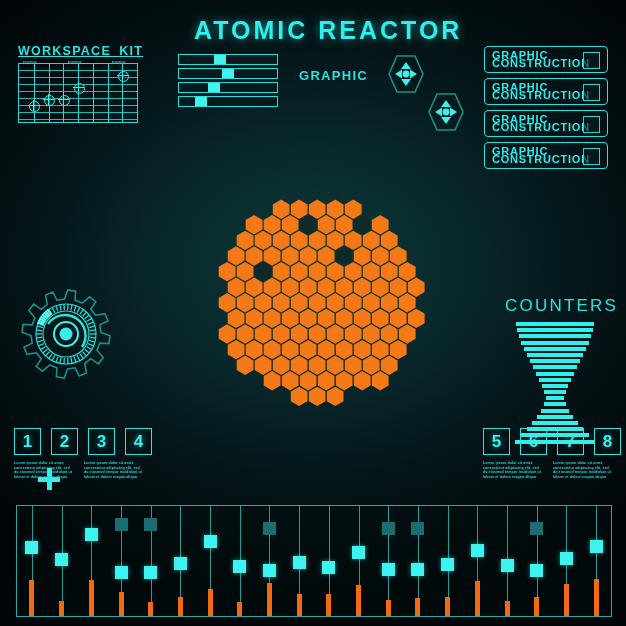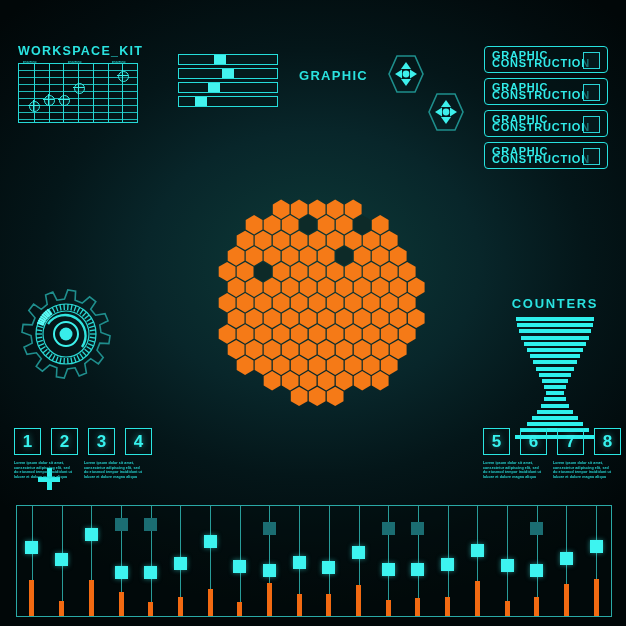--- a/index.html
+++ b/index.html
@@ -14,21 +14,21 @@
     background:
       radial-gradient(ellipse 70% 55% at 50% 42%, #0d3a38 0%, #08262a 38%, #041619 62%, #020c0e 85%, #010708 100%);
     overflow:hidden;
   }
   .abs{position:absolute;}
   .title{
     font-size:25px;letter-spacing:.12em;font-weight:bold;
     color:#2df0ec;text-shadow:0 0 10px rgba(45,240,236,.55);
   }
   .lbl{font-size:12.5px;letter-spacing:.1em;font-weight:bold;color:#2ae3e0;}
-  .lbl-sm{font-size:13px;letter-spacing:.13em;font-weight:bold;color:#2ae3e0;}
+  .lbl-sm{font-size:17px;letter-spacing:.13em;font-weight:normal;color:#2ae3e0;}
   .bigtext{
     font-size:15px;line-height:16.5px;letter-spacing:.07em;font-weight:bold;
     color:#2df0ec;text-shadow:0 0 7px rgba(45,240,236,.4);
   }
   .micro{
     font-size:3.6px;line-height:4.6px;letter-spacing:.02em;
     color:#27d9d6;font-weight:bold;
   }
   .tiny-pos{font-size:2.6px;letter-spacing:.05em;color:#27d9d6;font-weight:bold;}
 
@@ -92,23 +92,24 @@
   .plus{position:relative;width:22px;height:22px;}
   .plus:before,.plus:after{content:"";position:absolute;background:#31efeb;}
   .plus:before{left:8.5px;top:0;width:5px;height:22px;}
   .plus:after{top:8.5px;left:0;height:5px;width:22px;}
 </style>
 </head>
 <body>
 
 <div id="stage">
 
+  <div class="abs title" style="left:194px;top:16px;">ATOMIC REACTOR</div>
 
   <div class="abs" style="left:18px;top:44px;">
-    <div class="lbl" style="margin-bottom:4px;">WORKSPACE_KIT</div>
+    <div class="lbl" style="margin-bottom:4px;text-decoration:underline;">WORKSPACE_KIT</div>
     <div style="position:relative;width:120px;">
       <div class="abs tiny-pos" style="left:5px;top:-1px;">POSITION</div>
       <div class="abs tiny-pos" style="left:50px;top:-1px;">POSITION</div>
       <div class="abs tiny-pos" style="left:94px;top:-1px;">POSITION</div>
 
       <div id="wsgrid" style="position:relative;margin-top:5px;width:118px;height:58px;">
         <div class="grow" style="border-top:none;"></div>
         <div class="grow"></div>
           <div class="grow"></div>
           <div class="grow"></div>

